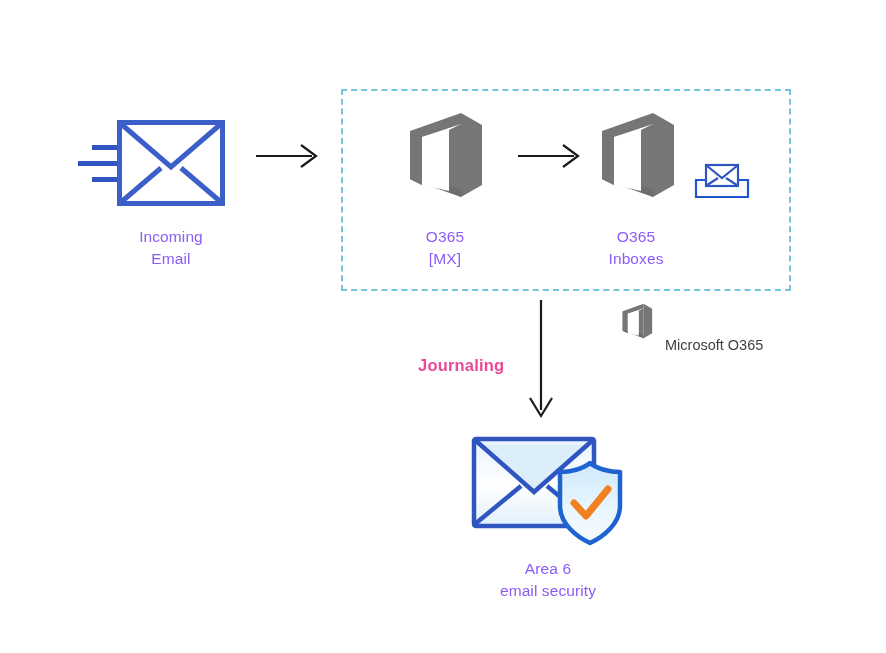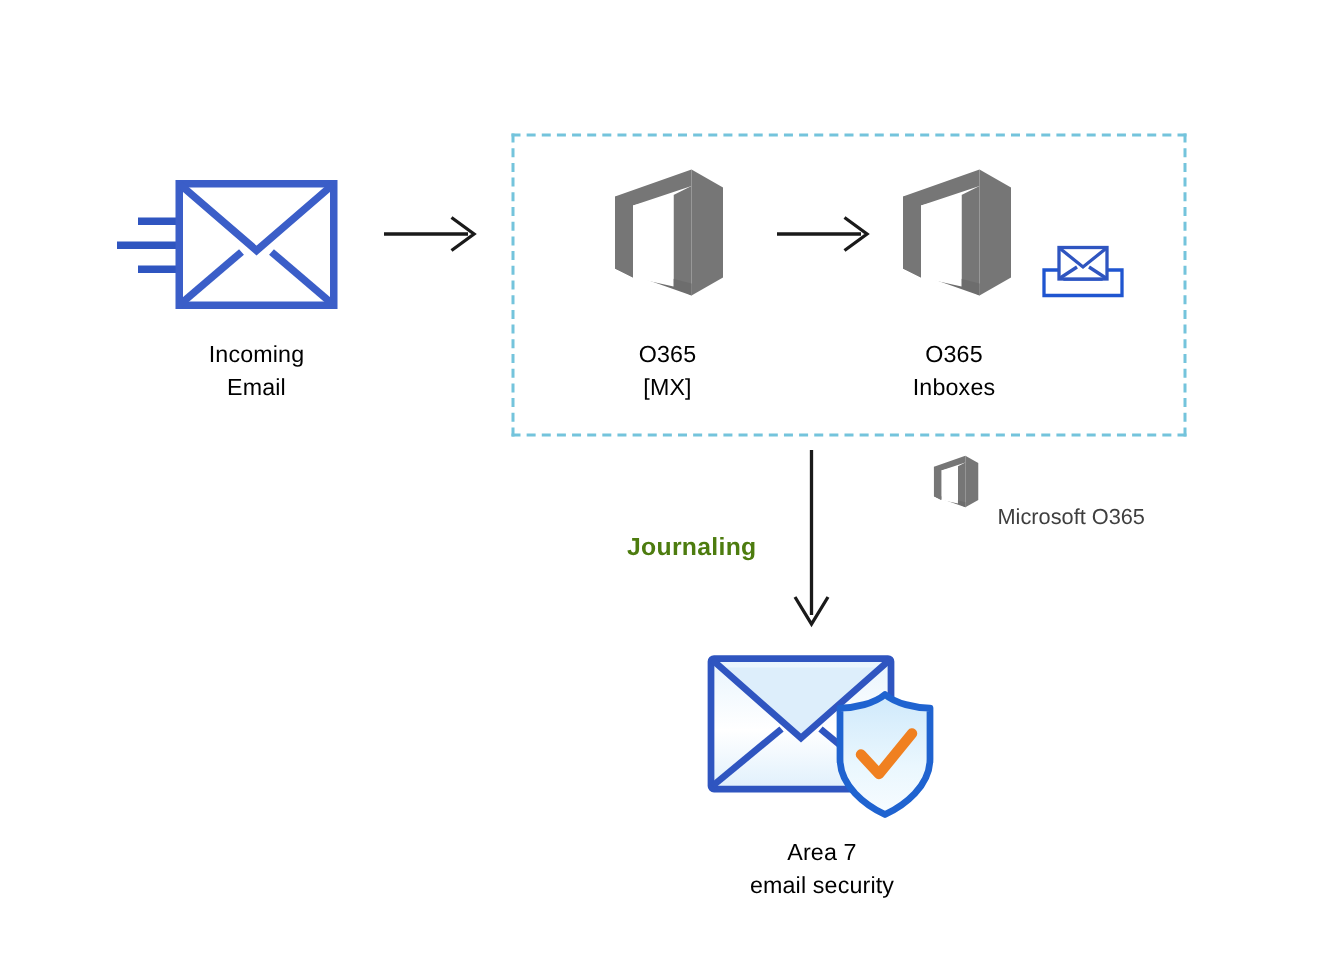--- a/index.html
+++ b/index.html
@@ -16,30 +16,30 @@
     height: 653px;
     background: #ffffff;
     overflow: hidden;
   }
   .abs { position: absolute; }
 
   
   .label {
     position: absolute;
     text-align: center;
-    color: #000000;
+    color: #8b5cf6;
     font-size: 15.5px;
     line-height: 1.45;
     font-family: "Liberation Sans", sans-serif;
     white-space: pre-line;
     letter-spacing: 0.1px;
   }
   .label-journaling {
     position: absolute;
-    color: #4d7c0f;
+    color: #ec4899;
     font-size: 16.5px;
     font-weight: bold;
     font-family: "Liberation Sans", sans-serif;
     letter-spacing: 0.2px;
   }
   .label-legend {
     position: absolute;
     color: #3f3f3f;
     font-size: 14.5px;
     font-family: "Liberation Sans", sans-serif;
@@ -193,16 +193,16 @@
                C99 38 112 35 119 29
                C126 35 139 38 149 38
                L149 72
                C149 90 132 103 119 109
                C106 103 89 90 89 72 Z" fill="url(#shieldFill)" stroke="#1f63d0" stroke-width="4.5" stroke-linejoin="round"></path>
 
       <polyline points="103,69 115,82 137,55" fill="none" stroke="#f08020" stroke-width="7" stroke-linecap="round" stroke-linejoin="round"></polyline>
     </svg>
   </div>
 
-  <div class="label" style="left:463px; top:558px; width:170px;">Area 7
+  <div class="label" style="left:463px; top:558px; width:170px;">Area 6
 email security</div>
 
 </div>
 
 </body></html>

